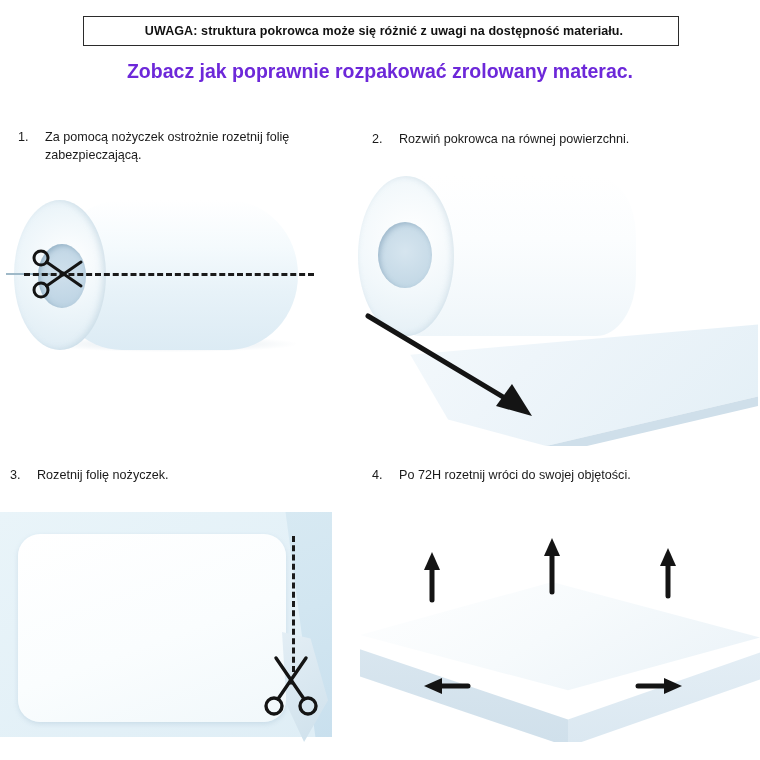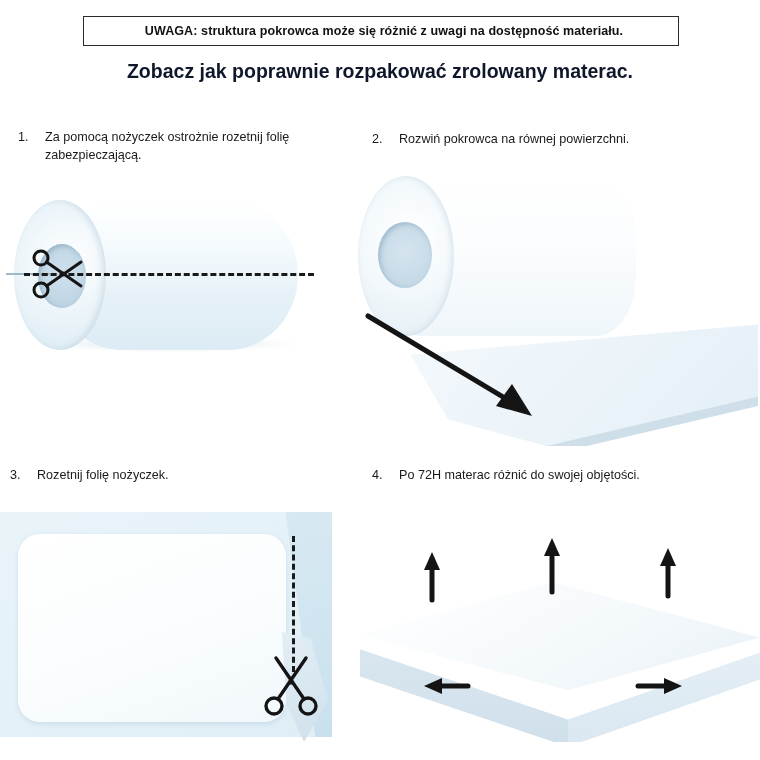--- a/index.html
+++ b/index.html
@@ -41,21 +41,21 @@
 
   
   .main-title {
     position: absolute;
     left: 0;
     top: 60px;
     width: 760px;
     text-align: center;
     font-size: 19.5px;
     font-weight: bold;
-    color: #0f172a;
+    color: #6d28d9;
   }
 
   
   .step-caption {
     position: absolute;
     font-size: 12.6px;
     color: #1a1a1a;
     line-height: 1.45;
   }
   .step-caption .num {
@@ -260,21 +260,21 @@
   <span class="txt">Rozwiń pokrowca na równej powierzchni.</span>
 </div>
 
 <div class="step-caption" id="cap3">
   <span class="num">3.</span>
   <span class="txt">Rozetnij folię nożyczek.</span>
 </div>
 
 <div class="step-caption" id="cap4">
   <span class="num">4.</span>
-  <span class="txt">Po 72H materac różnić do swojej objętości.</span>
+  <span class="txt">Po 72H rozetnij wróci do swojej objętości.</span>
 </div>
 
 <div class="panel" id="panel1">
   <div class="cyl-shadow"></div>
   <div class="cyl-body"></div>
   <div class="cyl-cap"></div>
   <div class="cyl-hole"></div>
   <div class="cut-line solid-left"></div>
   <div class="cut-line"></div>
   <div class="scissors-1">

